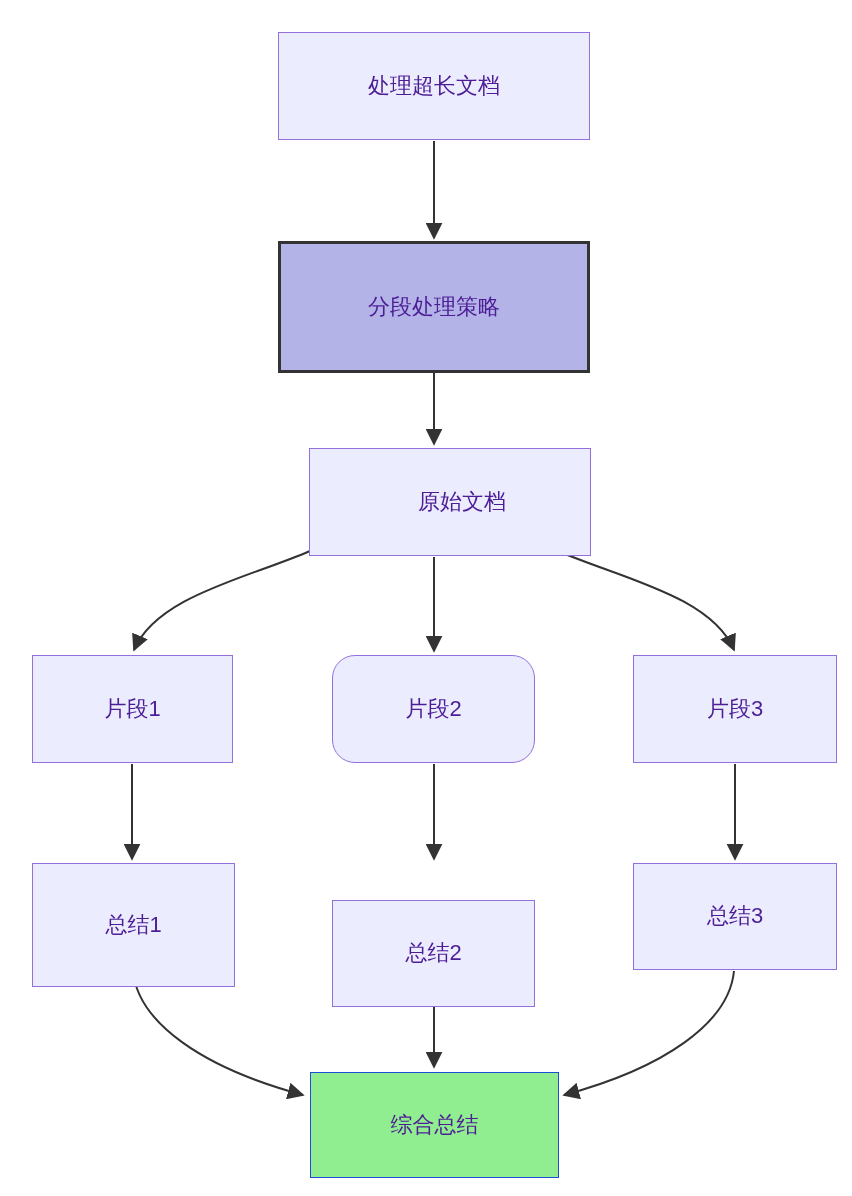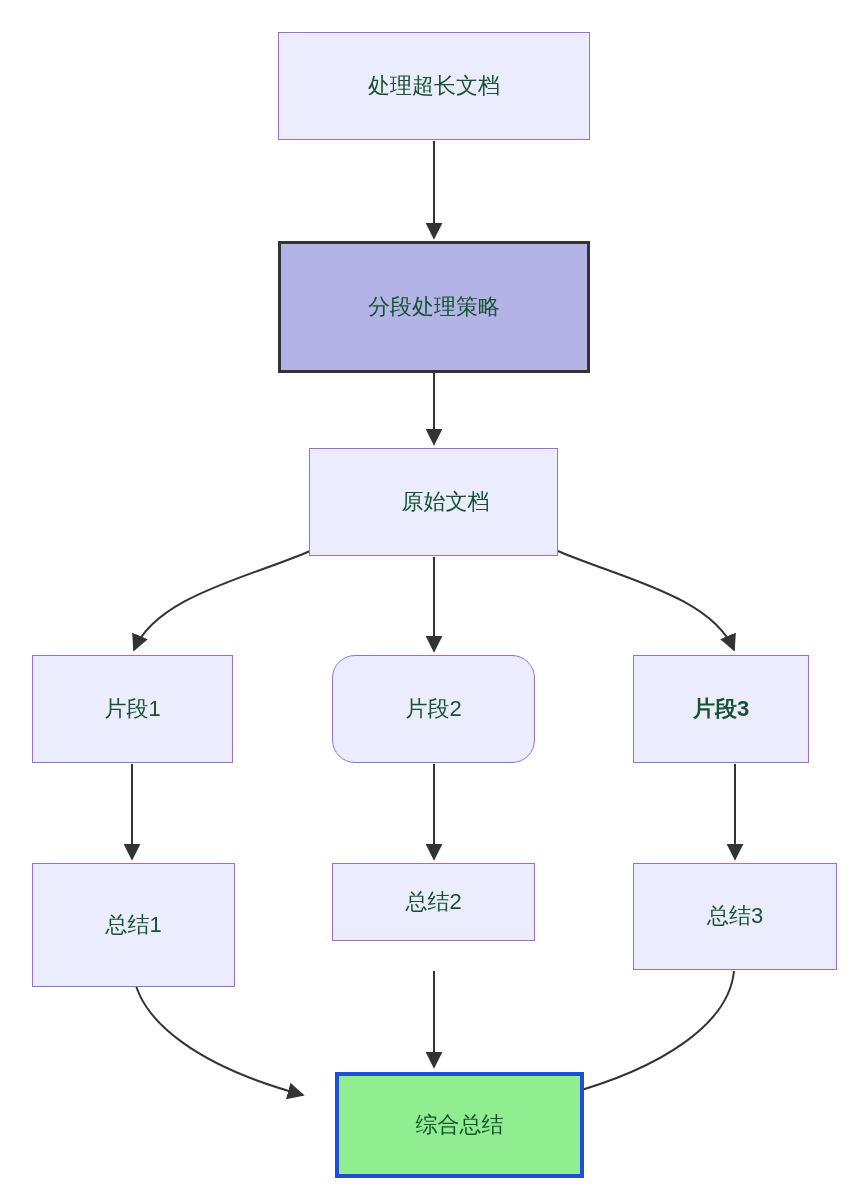--- a/index.html
+++ b/index.html
@@ -23,44 +23,43 @@
     height: 1196px;
   }
   .node {
     position: absolute;
     box-sizing: border-box;
     display: flex;
     align-items: center;
     justify-content: center;
     background: #ECECFF;
     border: 1.5px solid #9370DB;
-    color: #14532d;
+    color: #4c1d95;
     font-size: 22px;
     line-height: 1.2;
     text-align: center;
     white-space: nowrap;
   }
   .node.highlight {
     background: #B3B3E8;
     border: 3px solid #333333;
   }
   .node.success {
     background: #90EE90;
-    border: 4px solid #1d4ed8;
-    margin-left: 25px;
+    border: 1px solid #1d4ed8;
   }
   
   #node-A  { left: 278px; top: 32px;   width: 312px; height: 108px; }
   #node-B  { left: 278px; top: 241px;  width: 312px; height: 132px; }
-  #node-C  { left: 309px; top: 448px;  width: 249px; height: 108px; padding-left: 24px; }
+  #node-C  { left: 309px; top: 448px;  width: 282px; height: 108px; padding-left: 24px; }
   #node-D1 { left: 32px;  top: 655px;  width: 201px; height: 108px; }
   #node-D2 { left: 332px; top: 655px;  width: 203px; height: 108px; border-radius: 23px; }
-  #node-D3 { left: 633px; top: 655px;  width: 176px; height: 108px; font-weight: bold; }
+  #node-D3 { left: 633px; top: 655px;  width: 204px; height: 108px; }
   #node-E1 { left: 32px;  top: 863px;  width: 203px; height: 124px; }
-  #node-E2 { left: 332px; top: 863px;  width: 203px; height: 78px; }
+  #node-E2 { left: 332px; top: 900px;  width: 203px; height: 107px; }
   #node-E3 { left: 633px; top: 863px;  width: 204px; height: 107px; }
   #node-F  { left: 310px; top: 1072px; width: 249px; height: 106px; }
 </style>
 </head>
 <body>
 
 <div class="canvas">
 
   <svg class="edge-layer" width="852" height="1196" viewBox="0 0 852 1196" xmlns="http://www.w3.org/2000/svg" aria-hidden="true">
     <defs>

